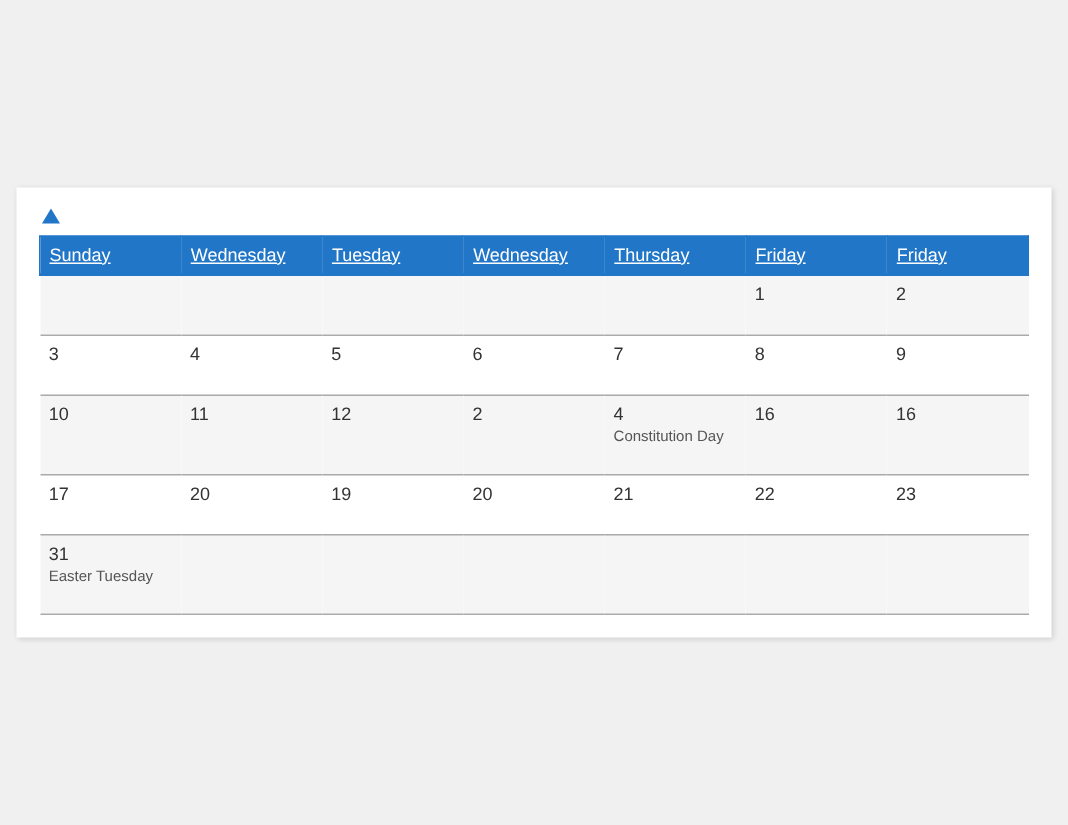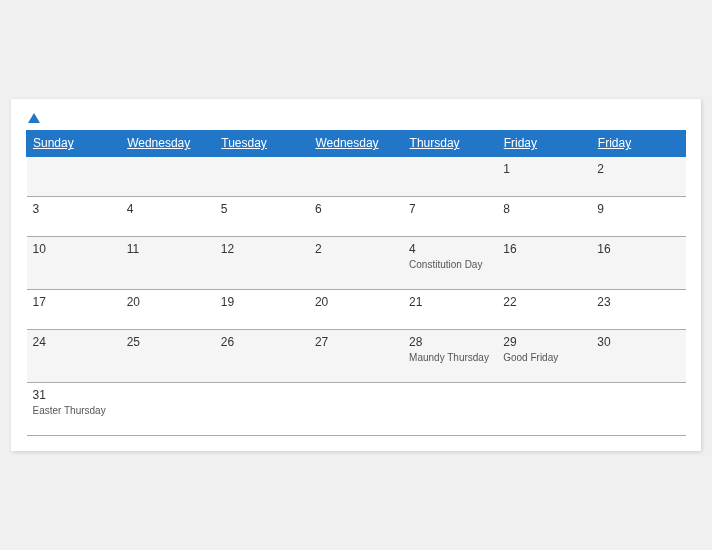--- a/index.html
+++ b/index.html
@@ -207,47 +207,22 @@
           </td>
           <td>
             <span class="day-num">22</span>
           </td>
           <td>
             <span class="day-num">23</span>
           </td>
         </tr>
         <tr>
           <td>
-            <span class="day-num">24</span>
-          </td>
-          <td>
-            <span class="day-num">25</span>
-          </td>
-          <td>
-            <span class="day-num">26</span>
-          </td>
-          <td>
-            <span class="day-num">27</span>
-          </td>
-          <td>
-            <span class="day-num">28</span>
-            <span class="holiday">Maundy Thursday</span>
-          </td>
-          <td>
-            <span class="day-num">29</span>
-            <span class="holiday">Good Friday</span>
-          </td>
-          <td>
-            <span class="day-num">30</span>
-          </td>
-        </tr>
-        <tr>
-          <td>
             <span class="day-num">31</span>
-            <span class="holiday">Easter Thursday</span>
+            <span class="holiday">Easter Tuesday</span>
           </td>
           <td></td>
           <td></td>
           <td></td>
           <td></td>
           <td></td>
           <td></td>
         </tr>
       </tbody>
   </table>

